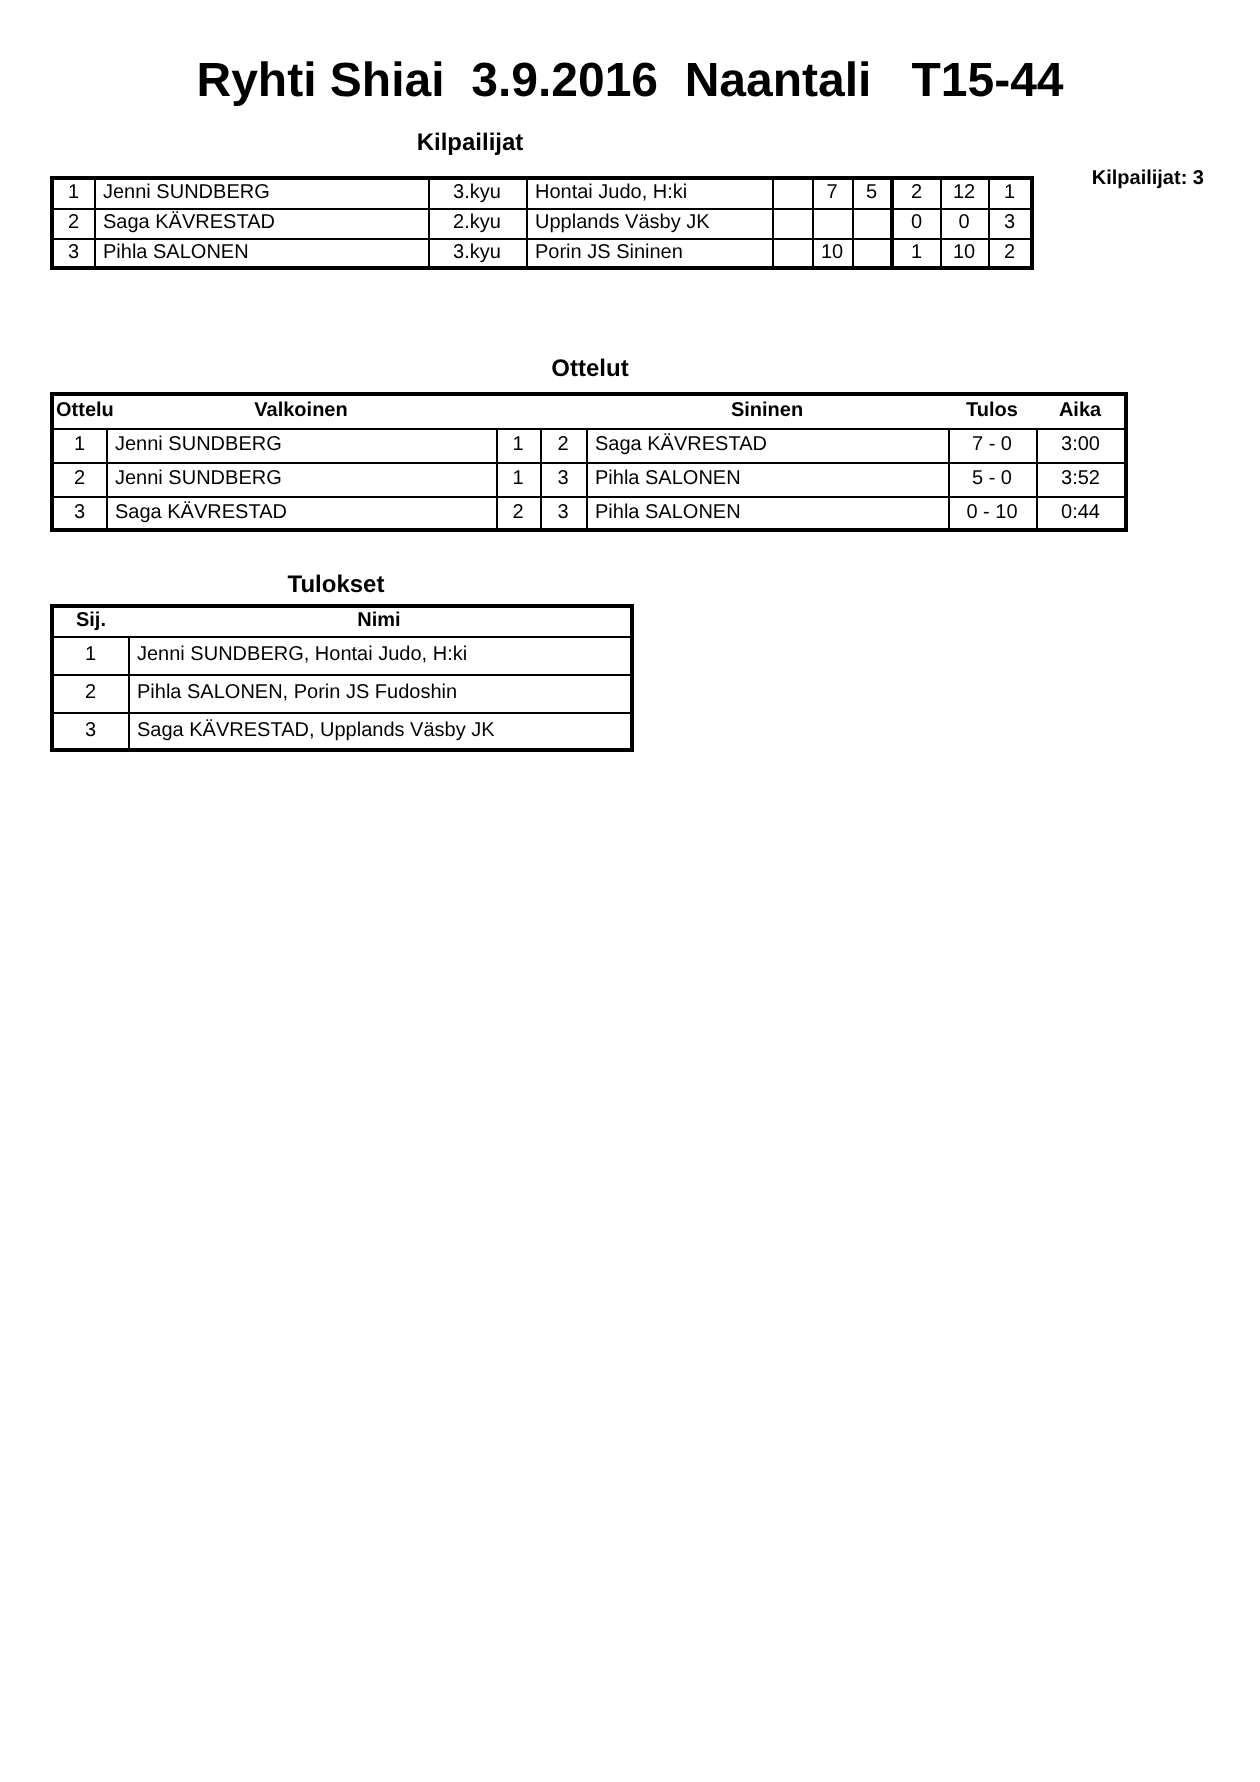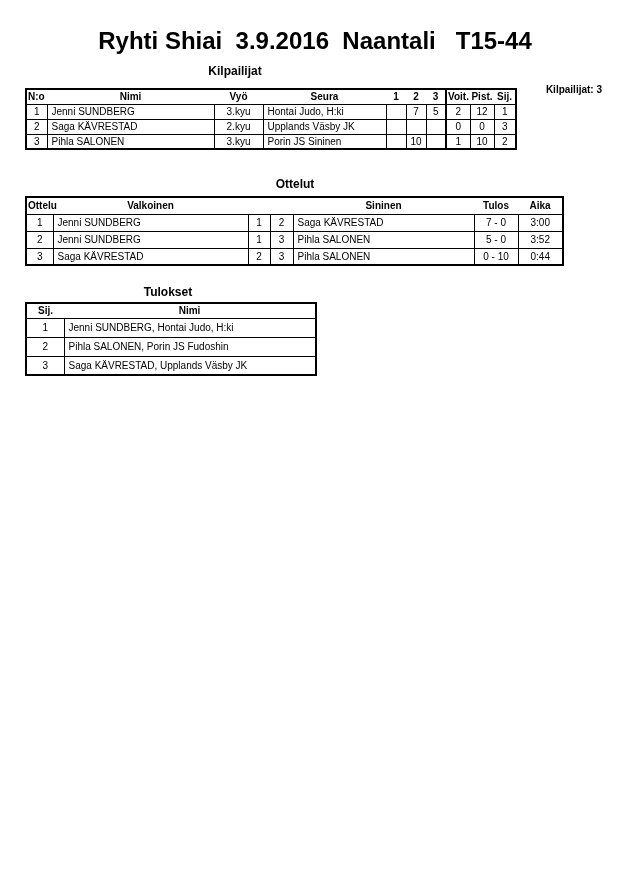--- a/index.html
+++ b/index.html
@@ -81,32 +81,20 @@
       <col style="width:49px">
       <col style="width:123px">
     <col style="width:20px">
       <col style="width:20px">
       <col style="width:20px">
     <col style="width:24px">
       <col style="width:24px">
       <col style="width:22px">
   </colgroup>
   <tbody>
-      <tr>
-    <th class="flush">N:o</th>
-    <th>Nimi</th>
-    <th>Vyö</th>
-    <th>Seura</th>
-    <th>1</th>
-    <th>2</th>
-    <th>3</th>
-    <th class="thick-left">Voit.</th>
-    <th>Pist.</th>
-    <th>Sij.</th>
-  </tr>
   <tr>
     <td>1</td>
     <td class="al">Jenni SUNDBERG</td>
     <td>3.kyu</td>
     <td class="al">Hontai Judo, H:ki</td>
     <td></td>
     <td>7</td>
     <td>5</td>
     <td class="thick-left">2</td>
     <td>12</td>

